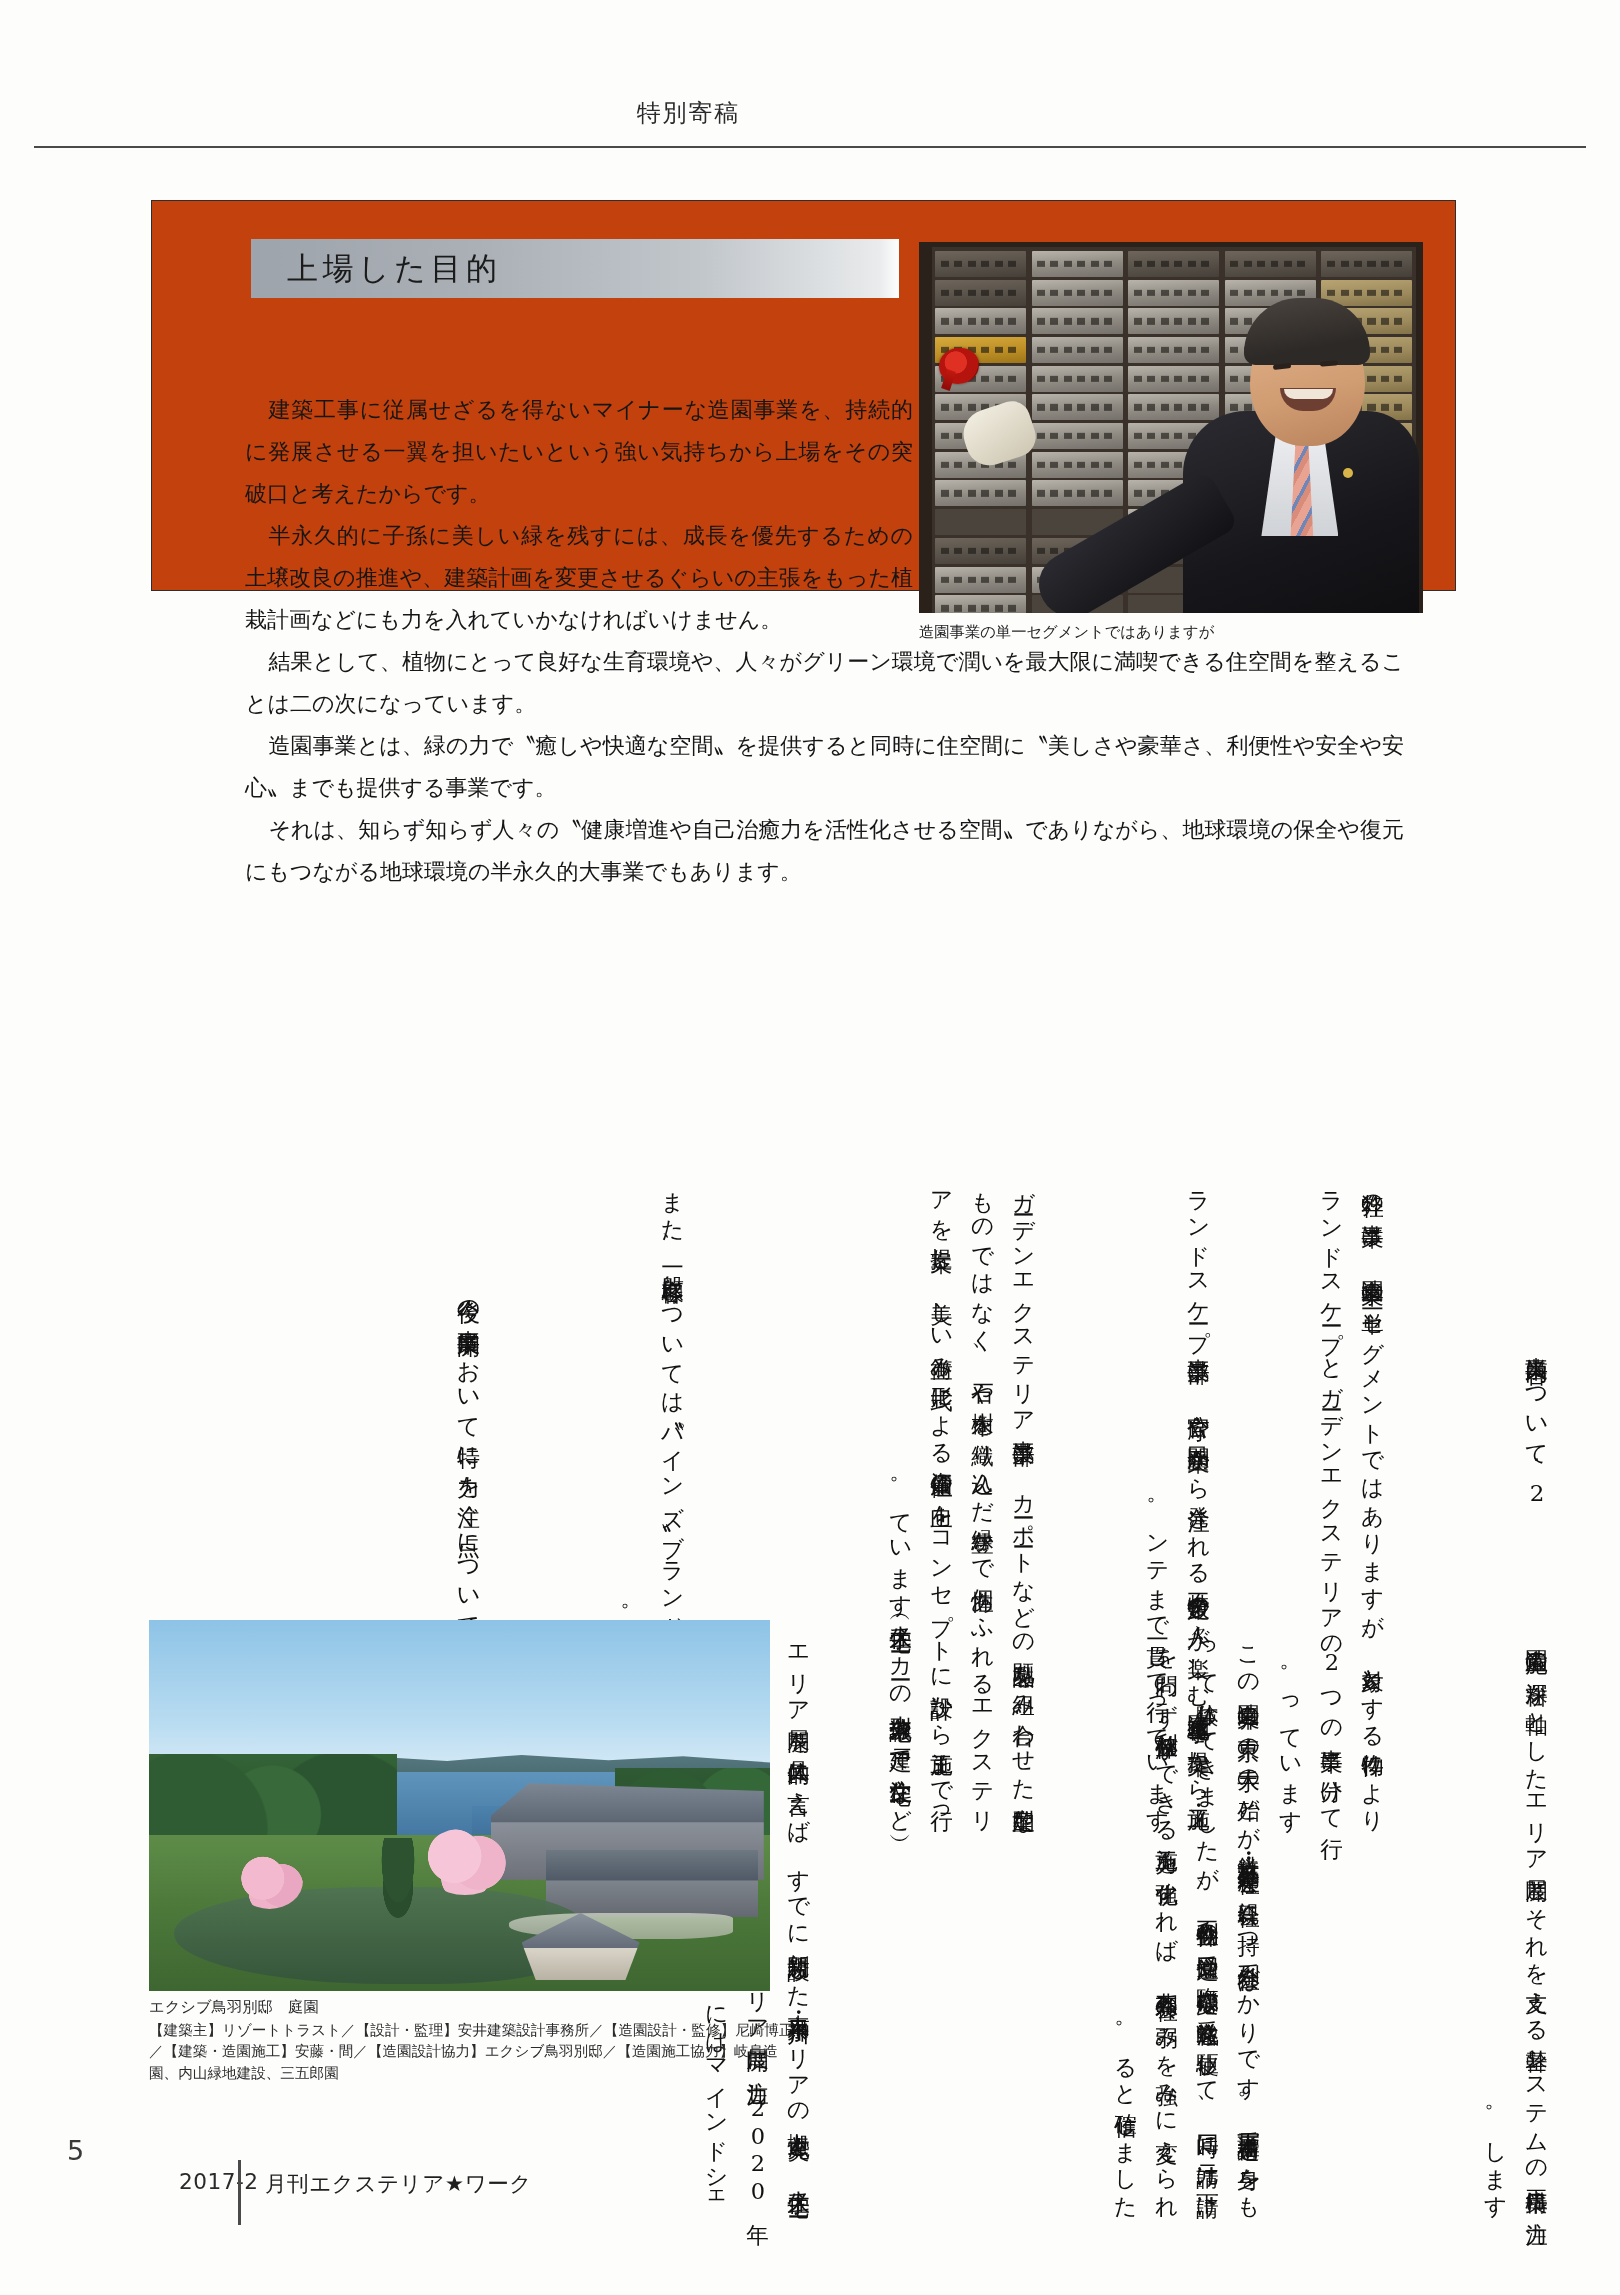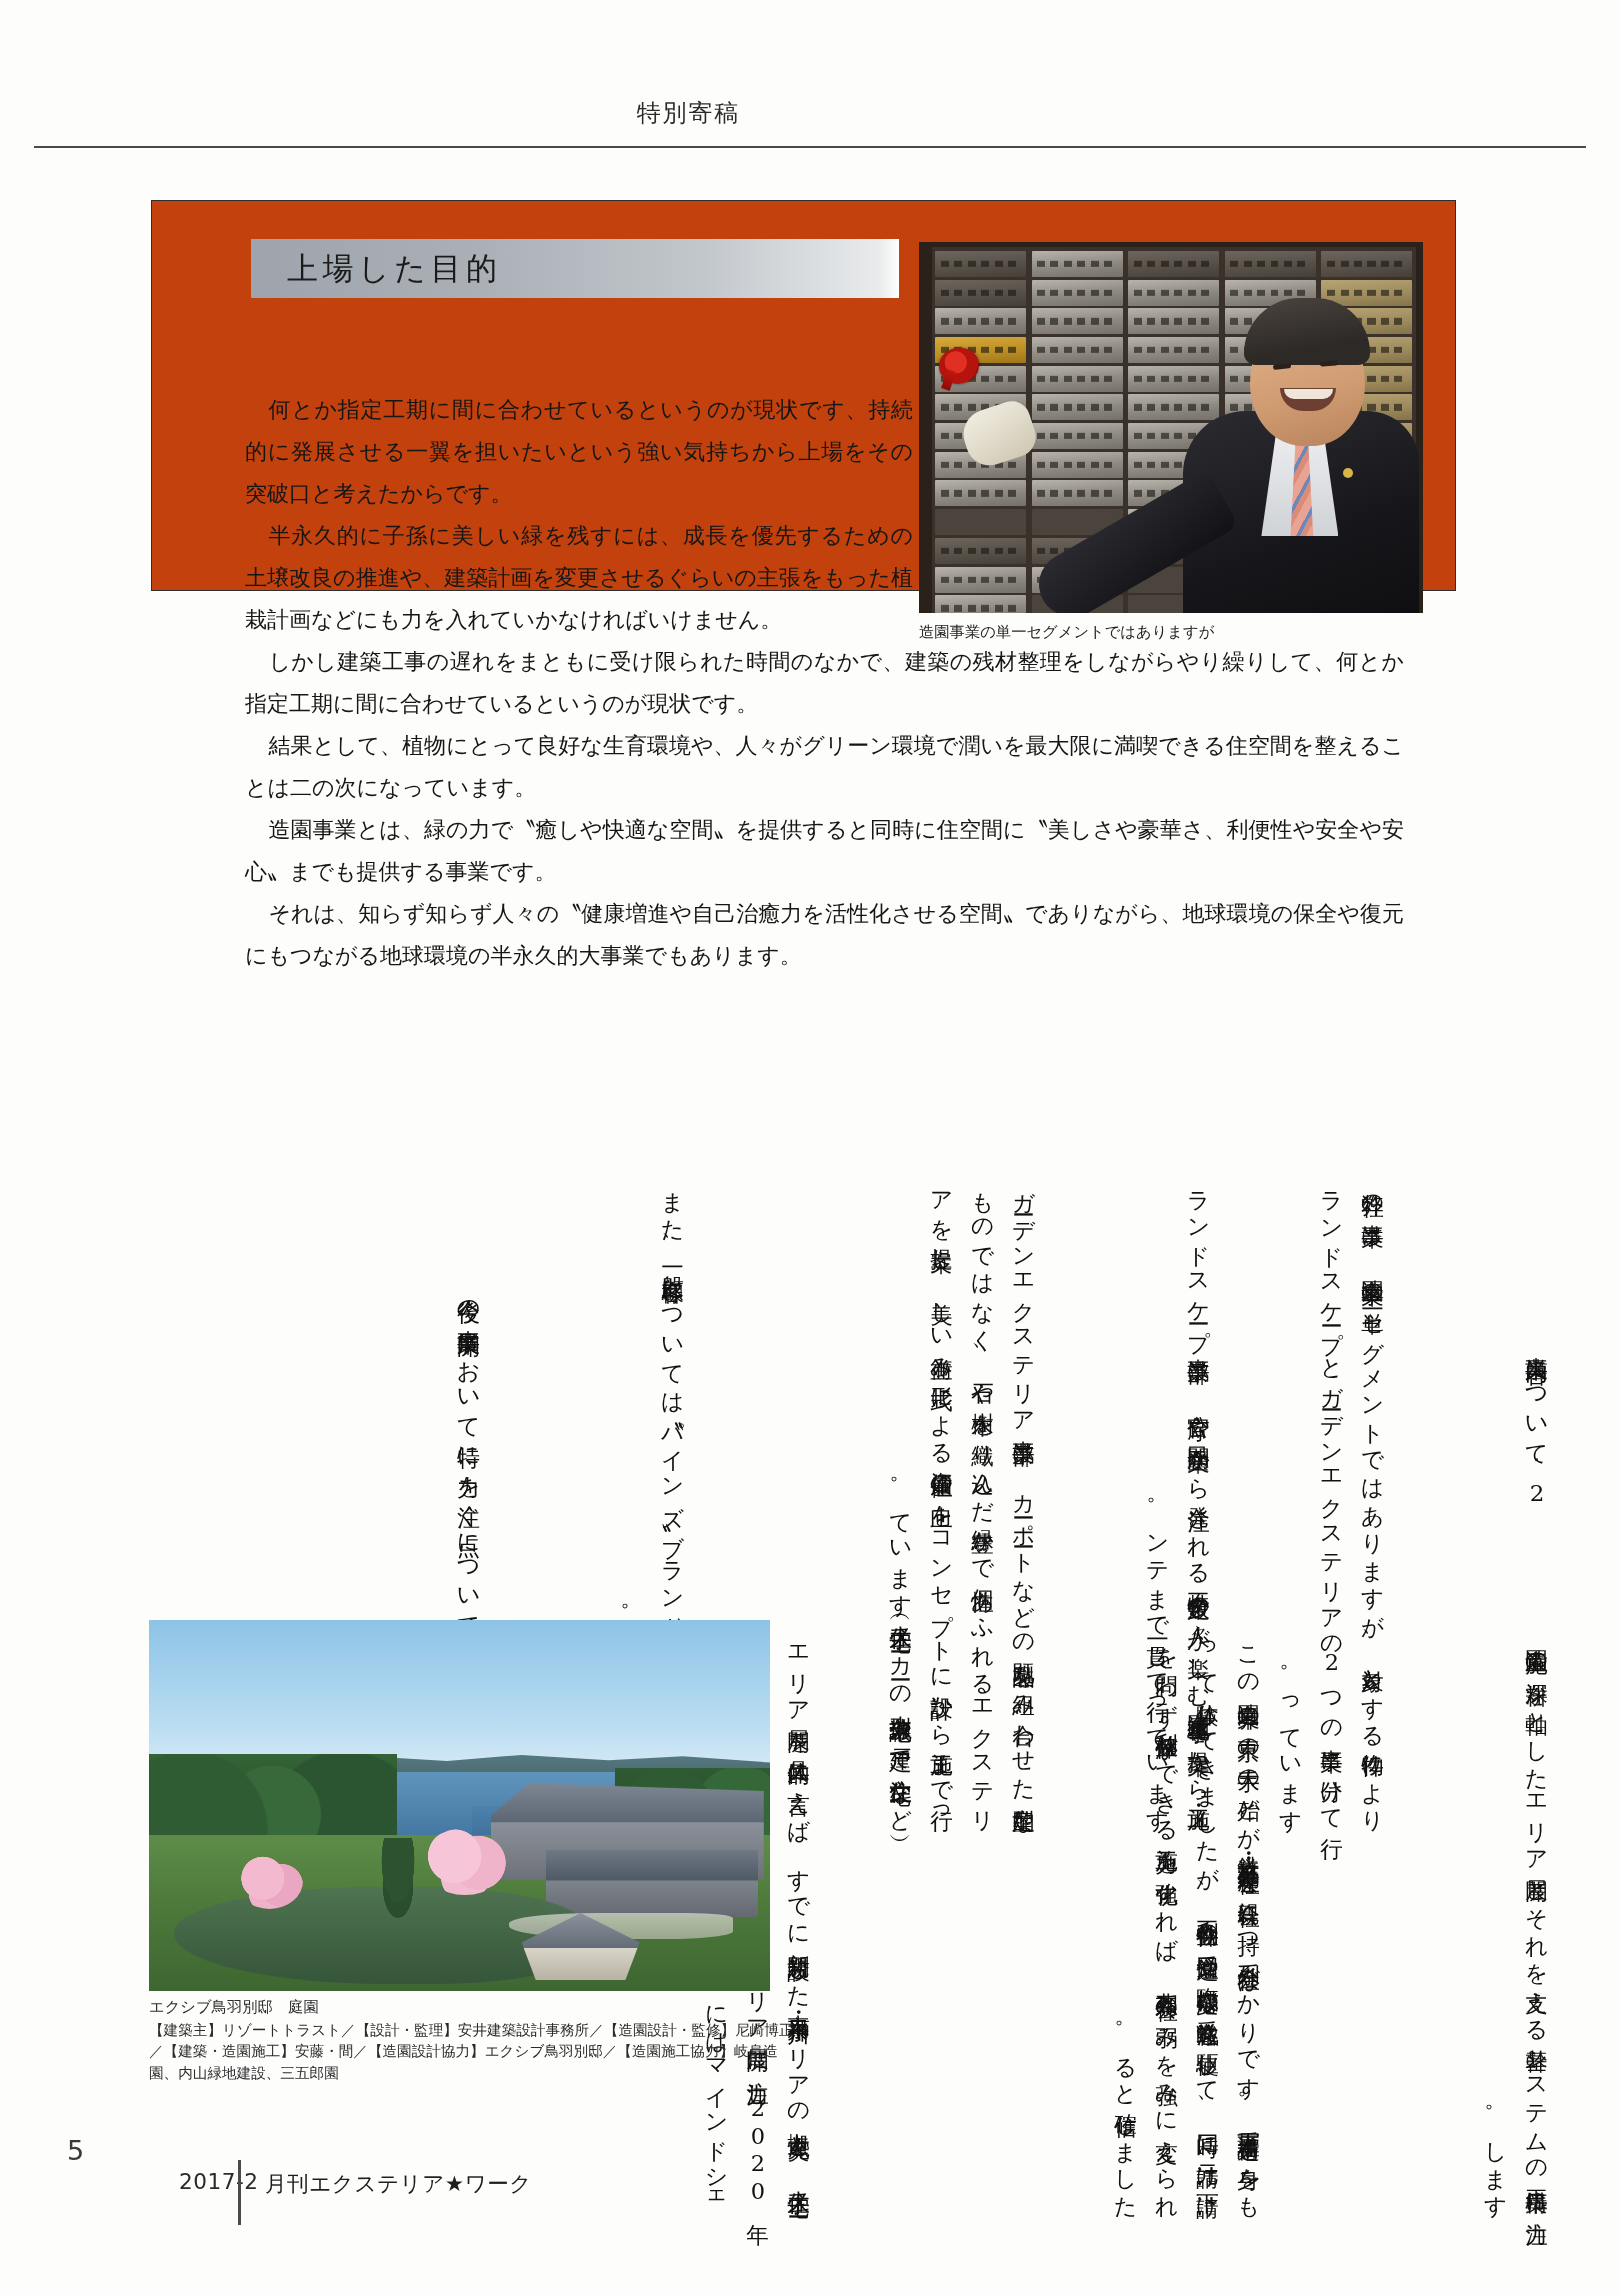--- a/index.html
+++ b/index.html
@@ -599,23 +599,22 @@
         <div class="eye r"></div>
         <div class="smile"></div>
         <div class="lapel-pin"></div>
       </div>
     </div>
     <div class="plate-caption">造園事業の単一セグメントではありますが</div>
 
   </div>
 
   <div class="article-body">
-    <p class="narrow">何とか指定工期に間に合わせているというのが現状です、持続的に発展させる一翼を担いたいという強い気持ちから上場をその突破口と考えたからです。</p>
+    <p class="narrow">建築工事に従属せざるを得ないマイナーな造園事業を、持続的に発展させる一翼を担いたいという強い気持ちから上場をその突破口と考えたからです。</p>
     <p class="narrow">半永久的に子孫に美しい緑を残すには、成長を優先するための土壌改良の推進や、建築計画を変更させるぐらいの主張をもった植栽計画などにも力を入れていかなければいけません。</p>
-    <p>しかし建築工事の遅れをまともに受け限られた時間のなかで、建築の残材整理をしながらやり繰りして、何とか指定工期に間に合わせているというのが現状です。</p>
     <p>結果として、植物にとって良好な生育環境や、人々がグリーン環境で潤いを最大限に満喫できる住空間を整えることは二の次になっています。</p>
     <p>造園事業とは、緑の力で〝癒しや快適な空間〟を提供すると同時に住空間に〝美しさや豪華さ、利便性や安全や安心〟までも提供する事業です。</p>
     <p>それは、知らず知らず人々の〝健康増進や自己治癒力を活性化させる空間〟でありながら、地球環境の保全や復元にもつながる地球環境の半永久的大事業でもあります。</p>
   </div>
 
   <div class="vtext-area">
 
     <div class="vcol-group vg-heading" style="right:0px; top:20px; height:324px;">2．事業内容について</div>
 
     <div class="vcol-group" style="right:0px; top:468px; height:576px;">造園施工の深耕を軸としたエリア展開とそれを支える基幹システムの再構築に注力します。</div>

